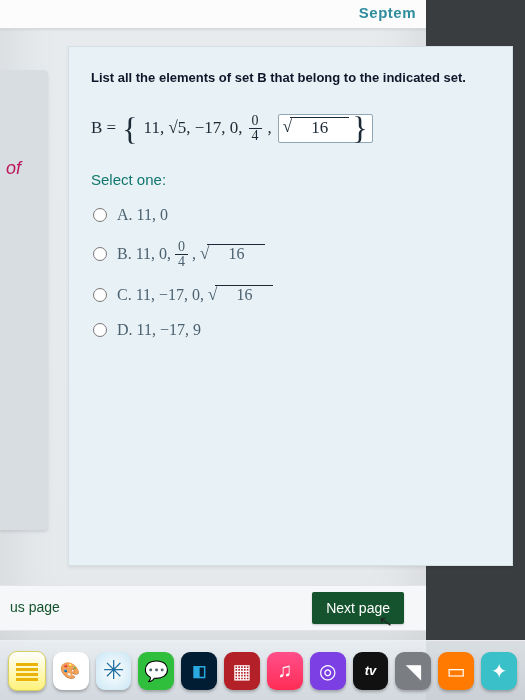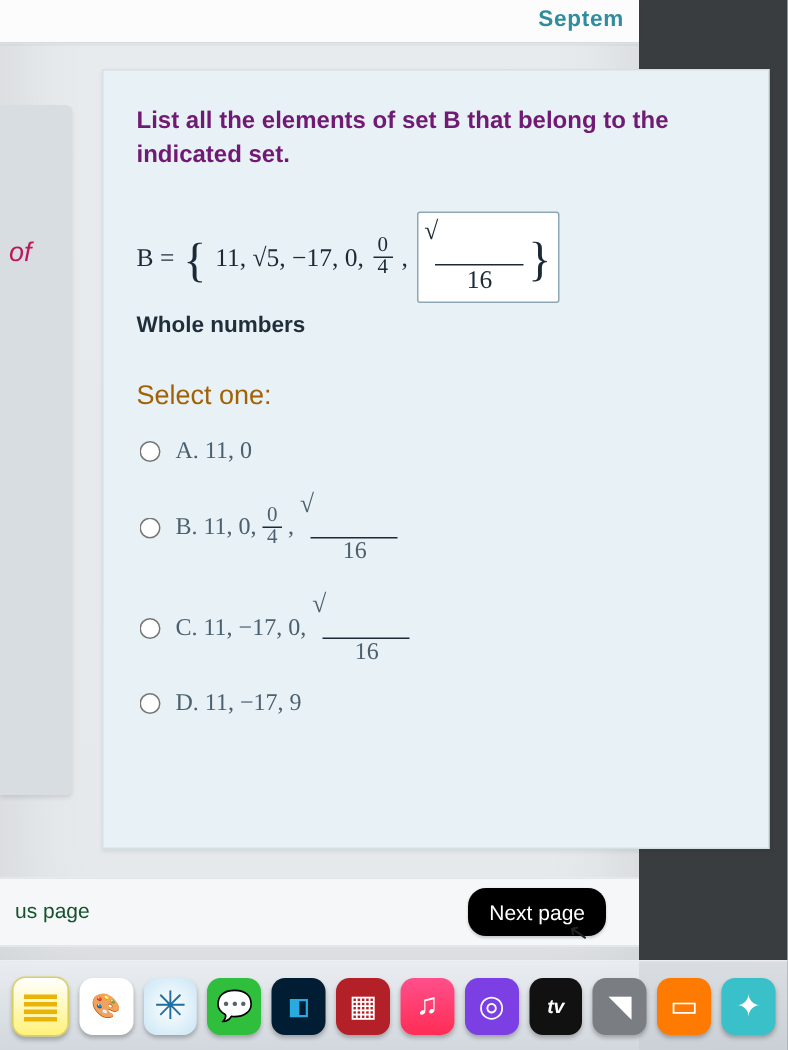--- a/index.html
+++ b/index.html
@@ -33,53 +33,53 @@
     position:absolute;left:6px;top:88px;color:#be185d;font-size:18px;font-style:italic;
   }
   
   .card{
     position:absolute;left:68px;top:46px;width:445px;height:520px;
     background:#e8f1f5;border:1px solid #d5e0e6;
     box-shadow:0 2px 3px rgba(0,0,0,.07);
     padding:22px 22px 0 22px;box-sizing:border-box;
     color:#2b3a46;
   }
-  .qtext{font-size:16px;font-weight:700;line-height:1.45;color:#701a75;}
+  .qtext{font-size:13px;font-weight:700;line-height:1.45;color:#0f172a;}
   .eq{
     margin:26px 0 6px 0;font-family:'Times New Roman',serif;color:#1b2a36;
     font-size:17px;display:flex;align-items:center;gap:6px;flex-wrap:wrap;
   }
   .brace{font-size:32px;line-height:0;position:relative;top:1px;}
   .frac{display:inline-flex;flex-direction:column;align-items:center;
         line-height:1;font-size:14px;}
   .frac .n{border-bottom:1px solid #1b2a36;padding:0 3px;}
   .frac .d{padding:0 3px;}
   .sqrt{display:inline-flex;align-items:flex-start;}
   .sqrt .rad{font-size:17px;margin-right:-2px;}
-  .sqrt .radicand{border-top:1px solid #1b2a36;padding:0 21px;margin-top:32px;}
+  .sqrt .radicand{border-top:1px solid #1b2a36;padding:0 21px;}
   .endchunk{background:#fff;border:1px solid #8fa7b4;border-radius:2px;
             padding:2px 4px 4px 4px;display:inline-flex;align-items:center;gap:3px;}
   .sub{font-size:15px;font-weight:700;color:#1f2e3a;margin-top:6px;}
-  .select{margin-top:28px;font-size:18px;color:#a16207;}
+  .select{margin-top:28px;font-size:15px;color:#0f766e;}
   .opts{margin-top:10px;}
   .opt{display:flex;align-items:center;gap:10px;padding:8px 2px;
        color:#4c616f;font-family:'Times New Roman',serif;font-size:16px;}
   .opt input{margin:0;width:14px;height:14px;}
   .opt .mtxt{display:inline-flex;align-items:center;gap:4px;}
   .nav{
     position:absolute;left:0;right:0;top:585px;height:44px;
     background:#f5f7f8;border-top:1px solid #e2e6ea;border-bottom:1px solid #e2e6ea;
   }
   .prev{
     position:absolute;left:0;top:7px;color:#14532d;font-size:14px;
     padding:6px 10px;
   }
   .next{
-    position:absolute;right:22px;top:6px;background:#000000;color:#fff;
-    font-size:14px;padding:8px 14px;border-radius:12px;cursor:pointer;
+    position:absolute;right:22px;top:6px;background:#14532d;color:#fff;
+    font-size:14px;padding:8px 14px;border-radius:2px;cursor:pointer;
     box-shadow:0 1px 2px rgba(0,0,0,.2);
   }
   .cursor{position:absolute;right:34px;top:612px;font-size:16px;color:#222;transform:rotate(-10deg);}
   
   .dock{
     position:absolute;left:0;bottom:0;width:525px;height:60px;
     background:linear-gradient(rgba(235,239,243,.9),rgba(210,216,222,.95));
     border-top:1px solid rgba(255,255,255,.6);
     display:flex;align-items:center;gap:7px;padding:0 8px;box-sizing:border-box;
   }
@@ -127,21 +127,20 @@
       <span>,</span>
       <span class="endchunk">
         <span class="sqrt">
           <span class="rad">√</span>
             <span class="radicand">16</span>
         </span>
         <span class="brace">}</span>
       </span>
     </div>
 
-    <div class="sub">Whole numbers</div>
 
     <div class="select">Select one:</div>
 
     <div class="opts">
 
       <label class="opt">
         <input type="radio" name="ans" style="">
         <span class="mtxt">
           <span>A.</span>
           <span>11, 0</span>

